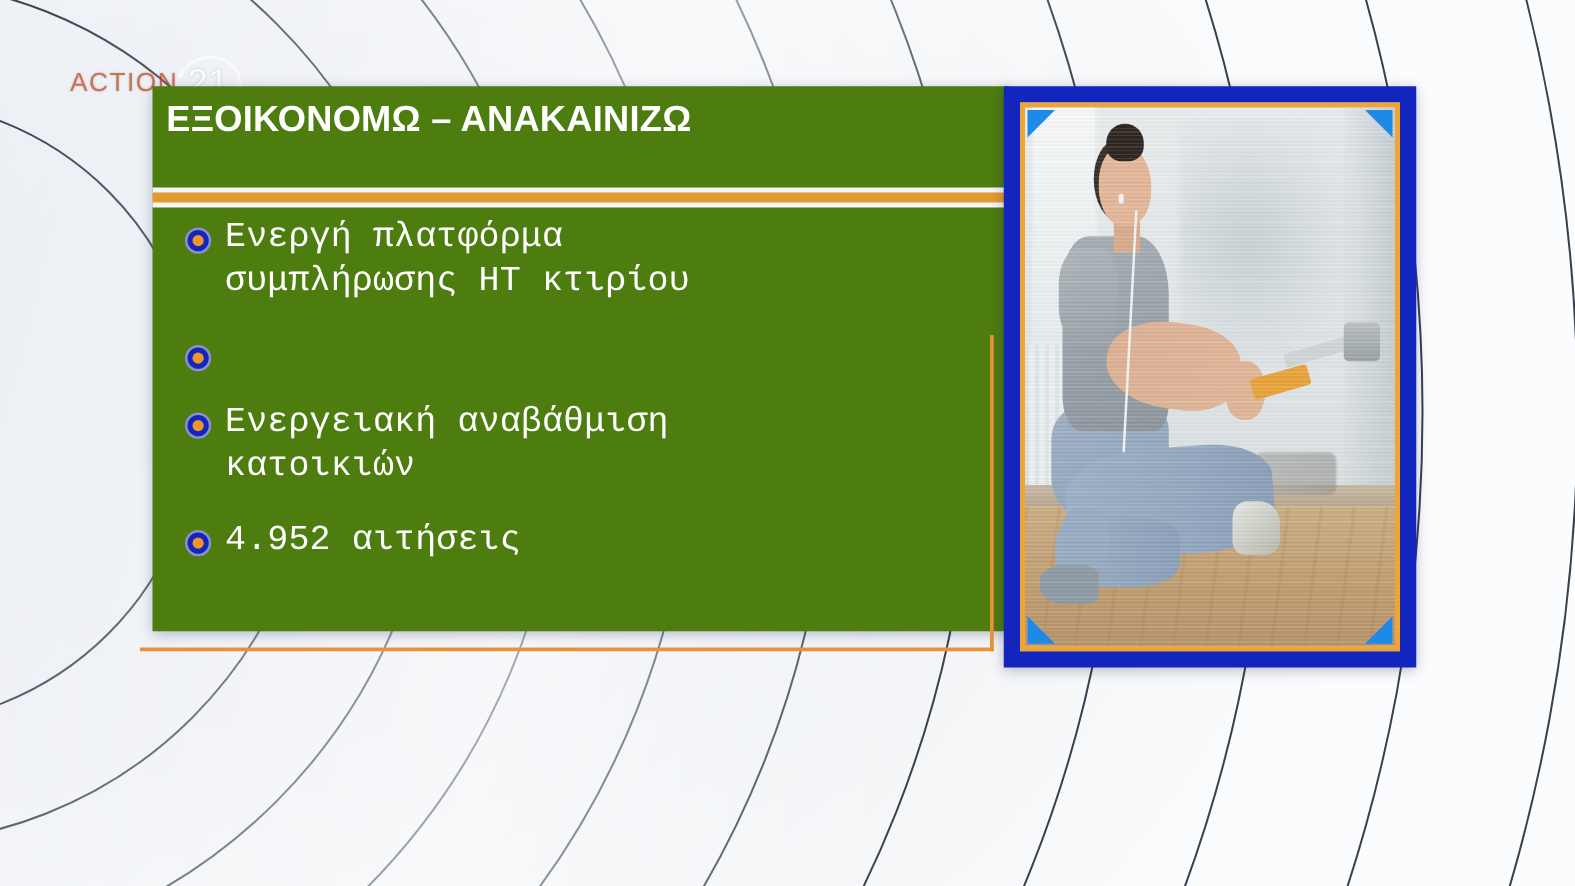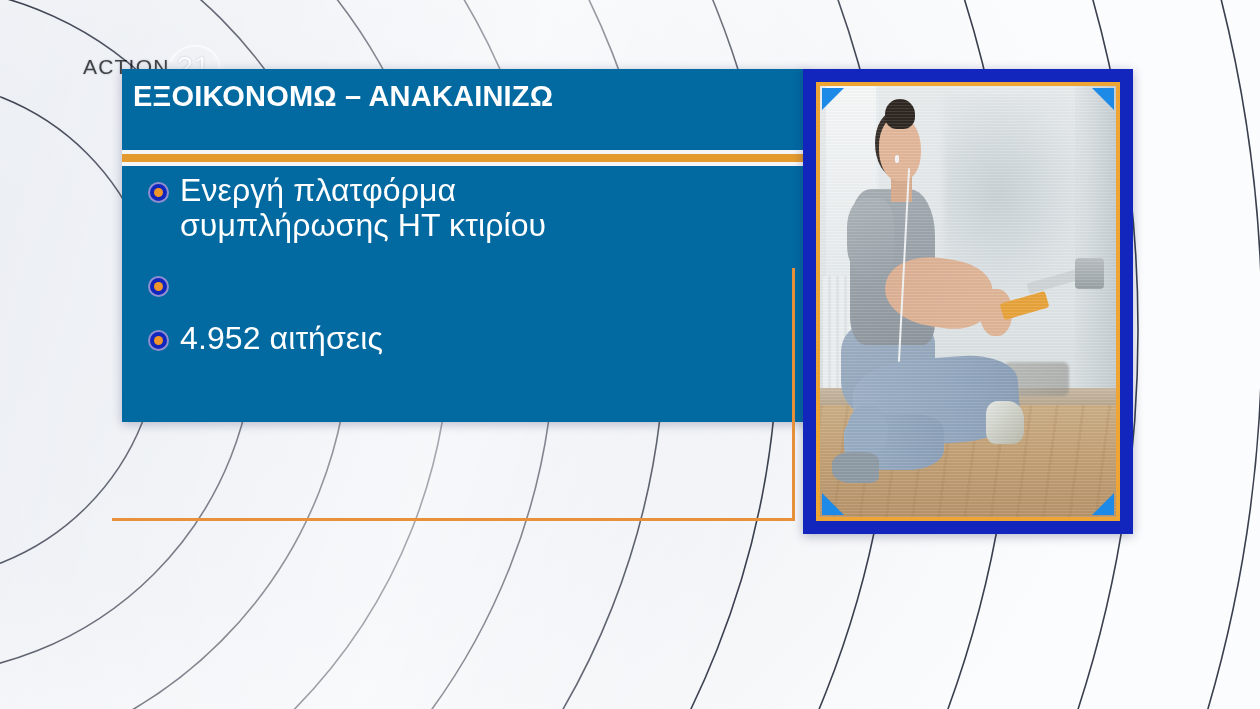--- a/index.html
+++ b/index.html
@@ -41,24 +41,23 @@
     top: 52px;
     display: flex;
     align-items: center;
     gap: 3px;
     opacity: 0.72;
     pointer-events: none;
   }
   #logo .logo-word {
     font-size: 21px;
     letter-spacing: 1.2px;
-    color: #000000;
+    color: #c2410c;
     font-weight: 400;
     text-shadow: 0 0 2px rgba(120,140,170,0.65);
-    margin-left: 27px;
   }
   #logo .logo-num {
     position: relative;
     font-size: 30px;
     color: #ffffff;
     font-weight: 400;
     text-shadow: 0 0 2px rgba(120,140,170,0.65);
     line-height: 1;
     padding: 0 4px;
   }
@@ -73,22 +72,22 @@
     border-left-color: transparent;
     transform: rotate(-24deg);
   }
 
   
   #panel {
     position: absolute;
     left: 122px;
     top: 69px;
     width: 685px;
-    height: 353px;
-    background: #0369a1;
+    height: 436px;
+    background: #4d7c0f;
     box-shadow: 0 2px 10px rgba(20,30,80,0.28);
   }
   #panel-orange-frame {
     position: absolute;
     left: 112px;
     top: 268px;
     width: 680px;
     height: 250px;
     border-right: 3px solid #e8913a;
     border-bottom: 3px solid #e8913a;
@@ -155,25 +154,26 @@
   }
   .bullet-marker i {
     display: block;
     width: 9px;
     height: 9px;
     border-radius: 50%;
     background: #f0952a;
   }
   .bullet-text {
     color: #ffffff;
-    font-size: 32px;
+    font-size: 28px;
     line-height: 35px;
     font-weight: 400;
     white-space: pre-line;
     letter-spacing: 0.1px;
+    font-family: Liberation Mono, monospace;
   }
 
   
   #photo-card {
     position: absolute;
     left: 803px;
     top: 69px;
     width: 330px;
     height: 465px;
     background: #1226be;
@@ -374,20 +374,27 @@
         <span class="bullet-text">Ενεργή πλατφόρμα
 συμπλήρωσης ΗΤ κτιρίου</span>
       </div>
 
       <div class="bullet-row">
         <span class="bullet-marker">
             <i></i>
           </span>
       </div>
 
+      <div class="bullet-row">
+        <span class="bullet-marker">
+            <i></i>
+          </span>
+        <span class="bullet-text">Ενεργειακή αναβάθμιση
+κατοικιών</span>
+      </div>
 
       <div class="bullet-row">
         <span class="bullet-marker">
             <i></i>
           </span>
         <span class="bullet-text">4.952 αιτήσεις</span>
       </div>
 
     </div>
   </div>

